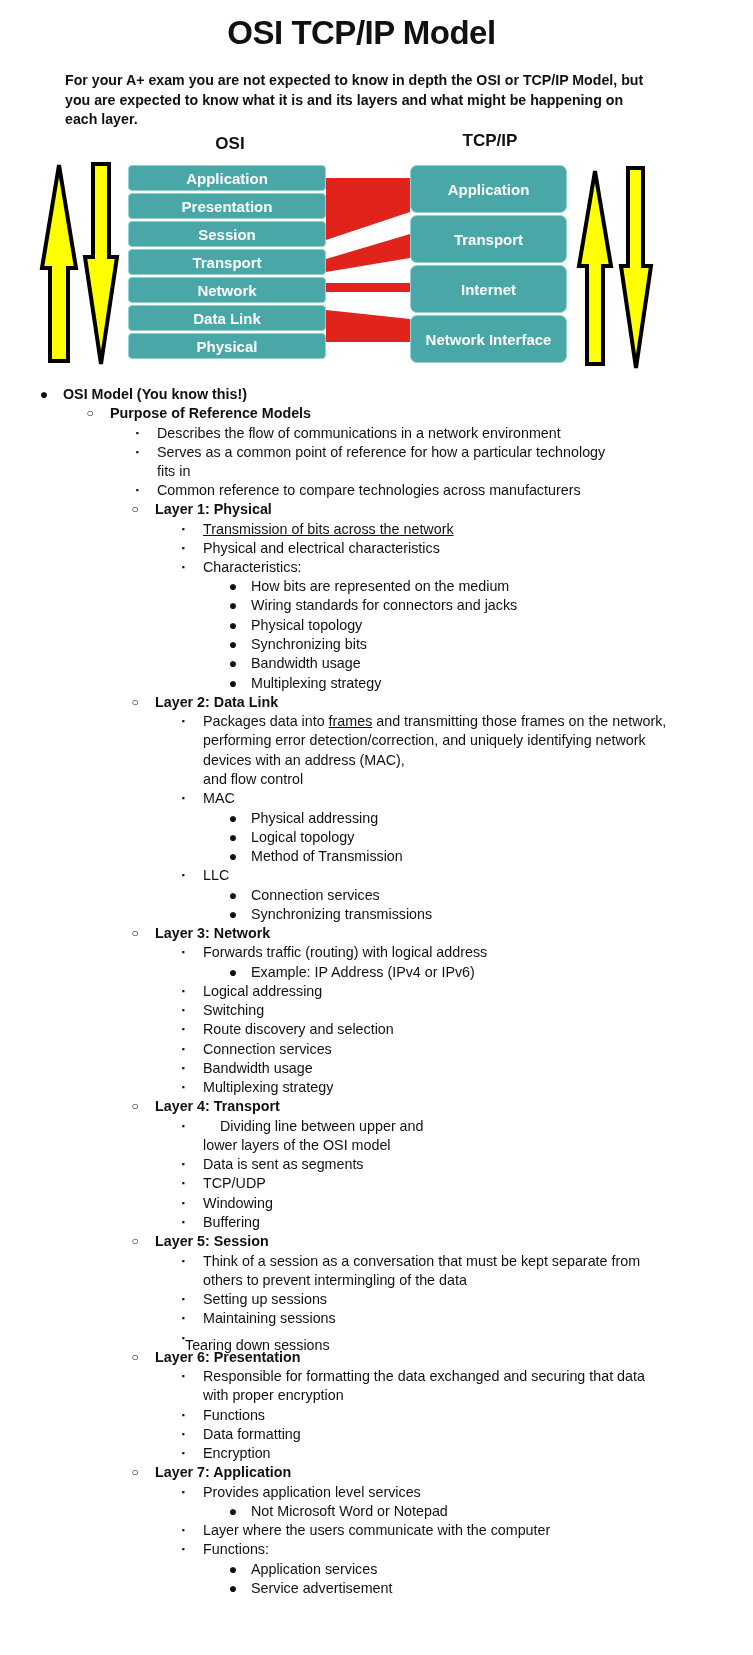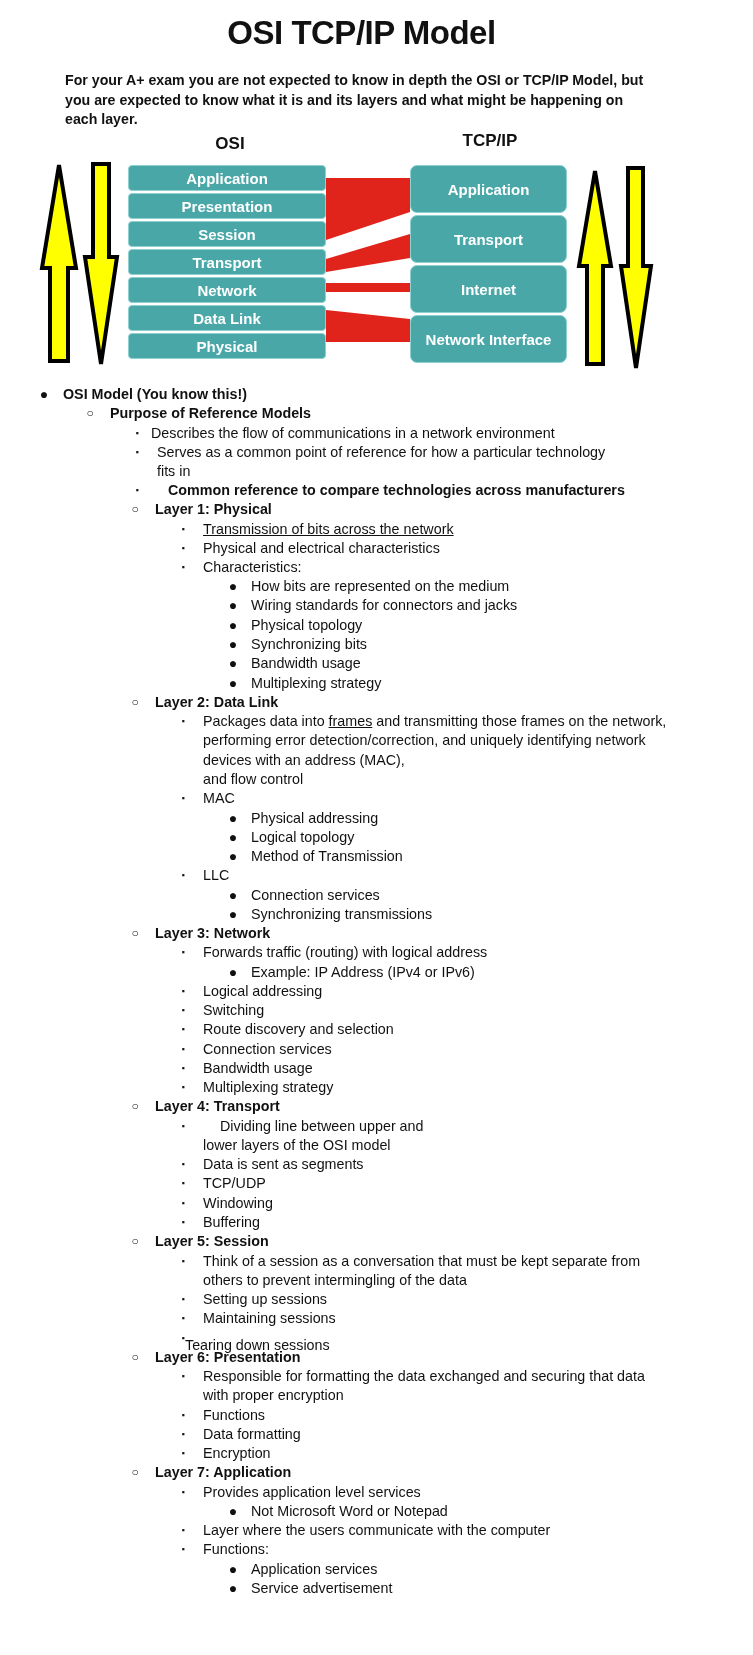--- a/index.html
+++ b/index.html
@@ -112,32 +112,32 @@
     <span class="bullet b-disc" style="left:37px;">●</span>
     <span class="text bold" style="left:63px;">OSI Model (You know this!)</span>
   </div>
 
   <div class="row" style="top:19px;">
     <span class="bullet b-circle" style="left:83px;">○</span>
     <span class="text bold" style="left:110px;">Purpose of Reference Models</span>
   </div>
   <div class="row" style="top:38.5px;">
     <span class="bullet b-square" style="left:130px;">▪</span>
-    <span class="text" style="left:151px;">Describes the flow of communications in a network environment</span>
+    <span class="text" style="left:157px;">Describes the flow of communications in a network environment</span>
   </div>
   <div class="row" style="top:57.5px;">
     <span class="bullet b-square" style="left:130px;">▪</span>
     <span class="text" style="left:157px;">Serves as a common point of reference for how a particular technology</span>
   </div>
   <div class="row" style="top:76.5px;">
     <span class="text" style="left:157px;">fits in</span>
   </div>
   <div class="row" style="top:96px;">
     <span class="bullet b-square" style="left:130px;">▪</span>
-    <span class="text" style="left:168px;font-weight:bold;">Common reference to compare technologies across manufacturers</span>
+    <span class="text" style="left:157px;">Common reference to compare technologies across manufacturers</span>
   </div>
 
   <div class="row" style="top:115px;">
     <span class="bullet b-circle" style="left:128px;">○</span>
     <span class="text bold" style="left:155px;">Layer 1: Physical</span>
   </div>
   <div class="row" style="top:134.5px;">
     <span class="bullet b-square" style="left:176px;">▪</span>
     <span class="text" style="left:203px;text-decoration:underline;">Transmission of bits across the network</span>
   </div>

